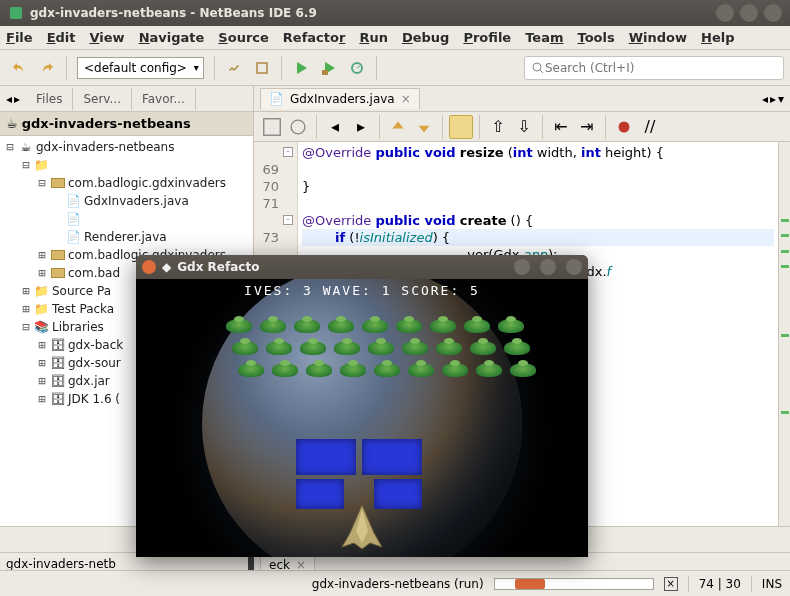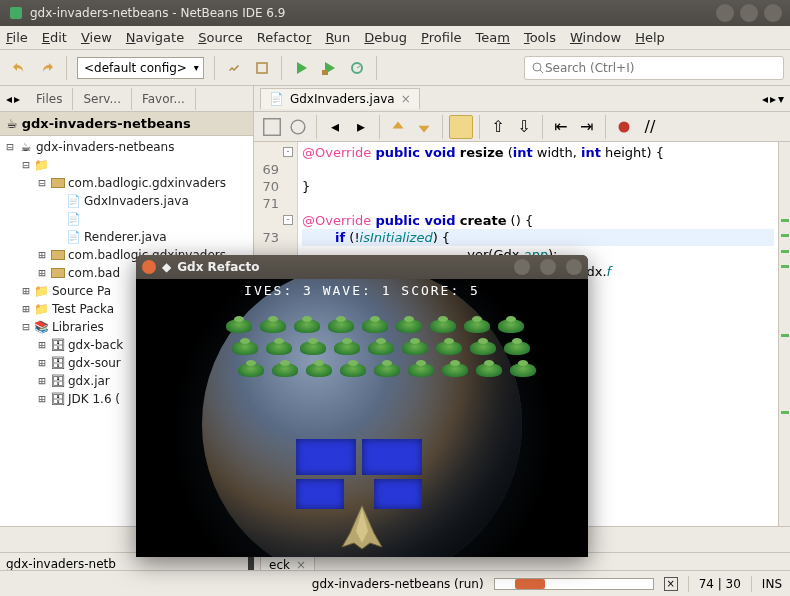--- a/index.html
+++ b/index.html
@@ -1,25 +1,25 @@
 <!DOCTYPE html>
 <html><head>
 <meta charset="utf-8">
 <style>
 * { box-sizing: border-box; margin: 0; padding: 0; font-family: "DejaVu Sans", "Liberation Sans", sans-serif; }
 body { width: 790px; height: 596px; background: #ede9e3; overflow: hidden; position: relative; }
 
 
-.titlebar { height: 26px; background: linear-gradient(#5a5651,#4d4945); display: flex; align-items: center; padding: 0 8px; color: #e8e4dd; font-size: 12px; font-weight: normal; }
+.titlebar { height: 26px; background: linear-gradient(#5a5651,#4d4945); display: flex; align-items: center; padding: 0 8px; color: #e8e4dd; font-size: 12px; font-weight: bold; }
 .titlebar .spacer { flex: 1; }
 .win-ctrl { width: 18px; height: 18px; border-radius: 50%; background: #6f6b64; margin-left: 6px; display: inline-block; }
 
 
 .menubar { height: 24px; background: #ede9e3; display: flex; align-items: center; padding: 0 6px; font-size: 13px; color: #2b2b2b; border-bottom: 1px solid #c9c3b9; }
-.menubar span { margin-right: 14px; cursor: default; }
+.menubar span { margin-right: 14px; cursor: default; font-weight: bold; }
 .menubar span u { text-decoration: underline; }
 
 
 .toolbar { height: 36px; background: #ede9e3; display: flex; align-items: center; padding: 0 6px; border-bottom: 1px solid #c9c3b9; gap: 2px; }
 .tbtn { width: 26px; height: 26px; display: flex; align-items: center; justify-content: center; border: 1px solid transparent; border-radius: 3px; }
 .tbtn svg { width: 16px; height: 16px; }
 .sep { width: 1px; height: 24px; background: #c9c3b9; margin: 0 4px; }
 .config-sel { height: 22px; background: #fff; border: 1px solid #a8a296; font-size: 12px; padding: 0 16px 0 6px; display: flex; align-items: center; position: relative; margin: 0 4px; }
 .config-sel::after { content: "▾"; position: absolute; right: 4px; font-size: 10px; }
 .search { flex: 1; max-width: 260px; margin-left: auto; height: 24px; border: 1px solid #c9c3b9; border-radius: 3px; background: #fff; display: flex; align-items: center; padding: 0 6px; }
@@ -50,21 +50,21 @@
 .ed-toolbar { height: 30px; background: #ede9e3; border-bottom: 1px solid #c9c3b9; display: flex; align-items: center; padding: 0 6px; gap: 2px; }
 .etbtn { width: 24px; height: 24px; display: flex; align-items: center; justify-content: center; border: 1px solid transparent; border-radius: 2px; }
 .etbtn.active { background: #f0d88a; border-color: #c7a84a; }
 .code { flex: 1; display: flex; background: #fff; font-family: "DejaVu Sans Mono", monospace; font-size: 13px; position: relative; overflow: hidden; }
 .gutter { width: 44px; background: #f0ece4; border-right: 1px solid #d9d3c7; text-align: right; padding: 2px 18px 2px 2px; color: #777; position: relative; }
 .gutter .ln { height: 17px; line-height: 17px; text-align: right; }
 .gutter .fold { position: absolute; right: 4px; width: 10px; height: 10px; border: 1px solid #999; background: #fff; font-size: 8px; line-height: 8px; text-align: center; }
 .codebody { flex: 1; padding: 2px 4px; white-space: pre; }
 .codebody .line { height: 17px; line-height: 17px; }
 .kw { color: #0000c0; font-weight: bold; }
-.ann { color: #ec4899; }
+.ann { color: #4c1d95; }
 .fld { color: #008080; font-style: italic; }
 .hl { background: #e8f2fe; }
 .errstrip { width: 12px; background: #ede9e3; border-left: 1px solid #c9c3b9; position: relative; }
 .errstrip .mk { position: absolute; left: 2px; width: 8px; height: 3px; background: #5cb85c; }
 
 
 .btabs { height: 26px; border-top: 1px solid #c9c3b9; display: flex; font-size: 12px; }
 .btabs .lefttabs { width: 254px; border-right: 1px solid #c9c3b9; display: flex; align-items: center; }
 .btabs .lefttabs .t { padding: 4px 8px; }
 .btabs .righttabs { flex: 1; display: flex; align-items: center; }

